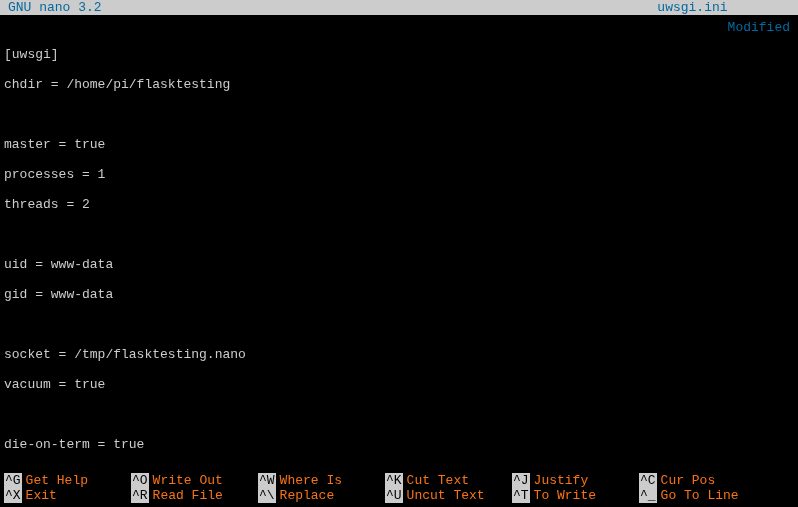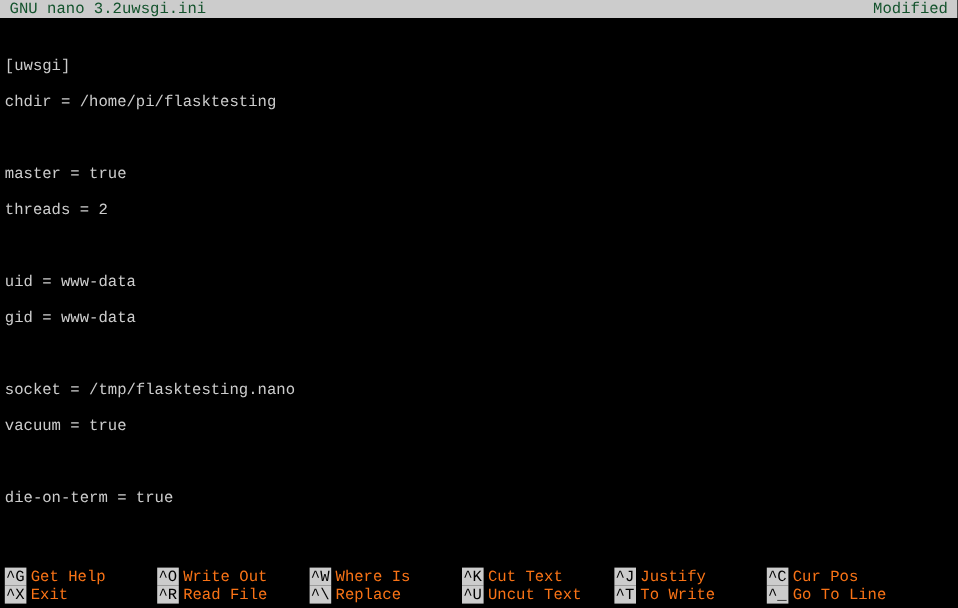--- a/index.html
+++ b/index.html
@@ -12,37 +12,38 @@
       color: #ccc;
       font-family: 'Courier New', monospace;
       font-size: 13px;
       width: 798px;
       height: 507px;
       overflow: hidden;
       position: relative;
     }
     .title-bar {
       background: #ccc;
-      color: #14532d;
+      color: #0369a1;
       display: flex;
       height: 15px;
       line-height: 15px;
       padding: 0 2px;
     }
     .title-left {
       flex: 0 0 auto;
       padding-left: 6px;
     }
     .title-center {
       flex: 1;
-      text-align: left;
+      text-align: right;
     }
     .title-right {
       flex: 0 0 auto;
       padding-right: 6px;
+      margin-top: 20px;
     }
     .editor-content {
       padding: 2px 4px;
       line-height: 15px;
       white-space: pre;
     }
     .cursor {
       background: #ccc;
       color: #000;
     }
@@ -82,20 +83,22 @@
 
 <div class="editor-content">
 <div>
 <span>[uwsgi]</span>
 </div><div>
 <span>chdir = /home/pi/flasktesting</span>
 </div><div>
 <span></span>&nbsp;
 </div><div>
 <span>master = true</span>
+</div><div>
+<span>processes = 1</span>
 </div><div>
 <span>threads = 2</span>
 </div><div>
 <span></span>&nbsp;
 </div><div>
 <span>uid = www-data</span>
 </div><div>
 <span>gid = www-data</span>
 </div><div>
 <span></span>&nbsp;

